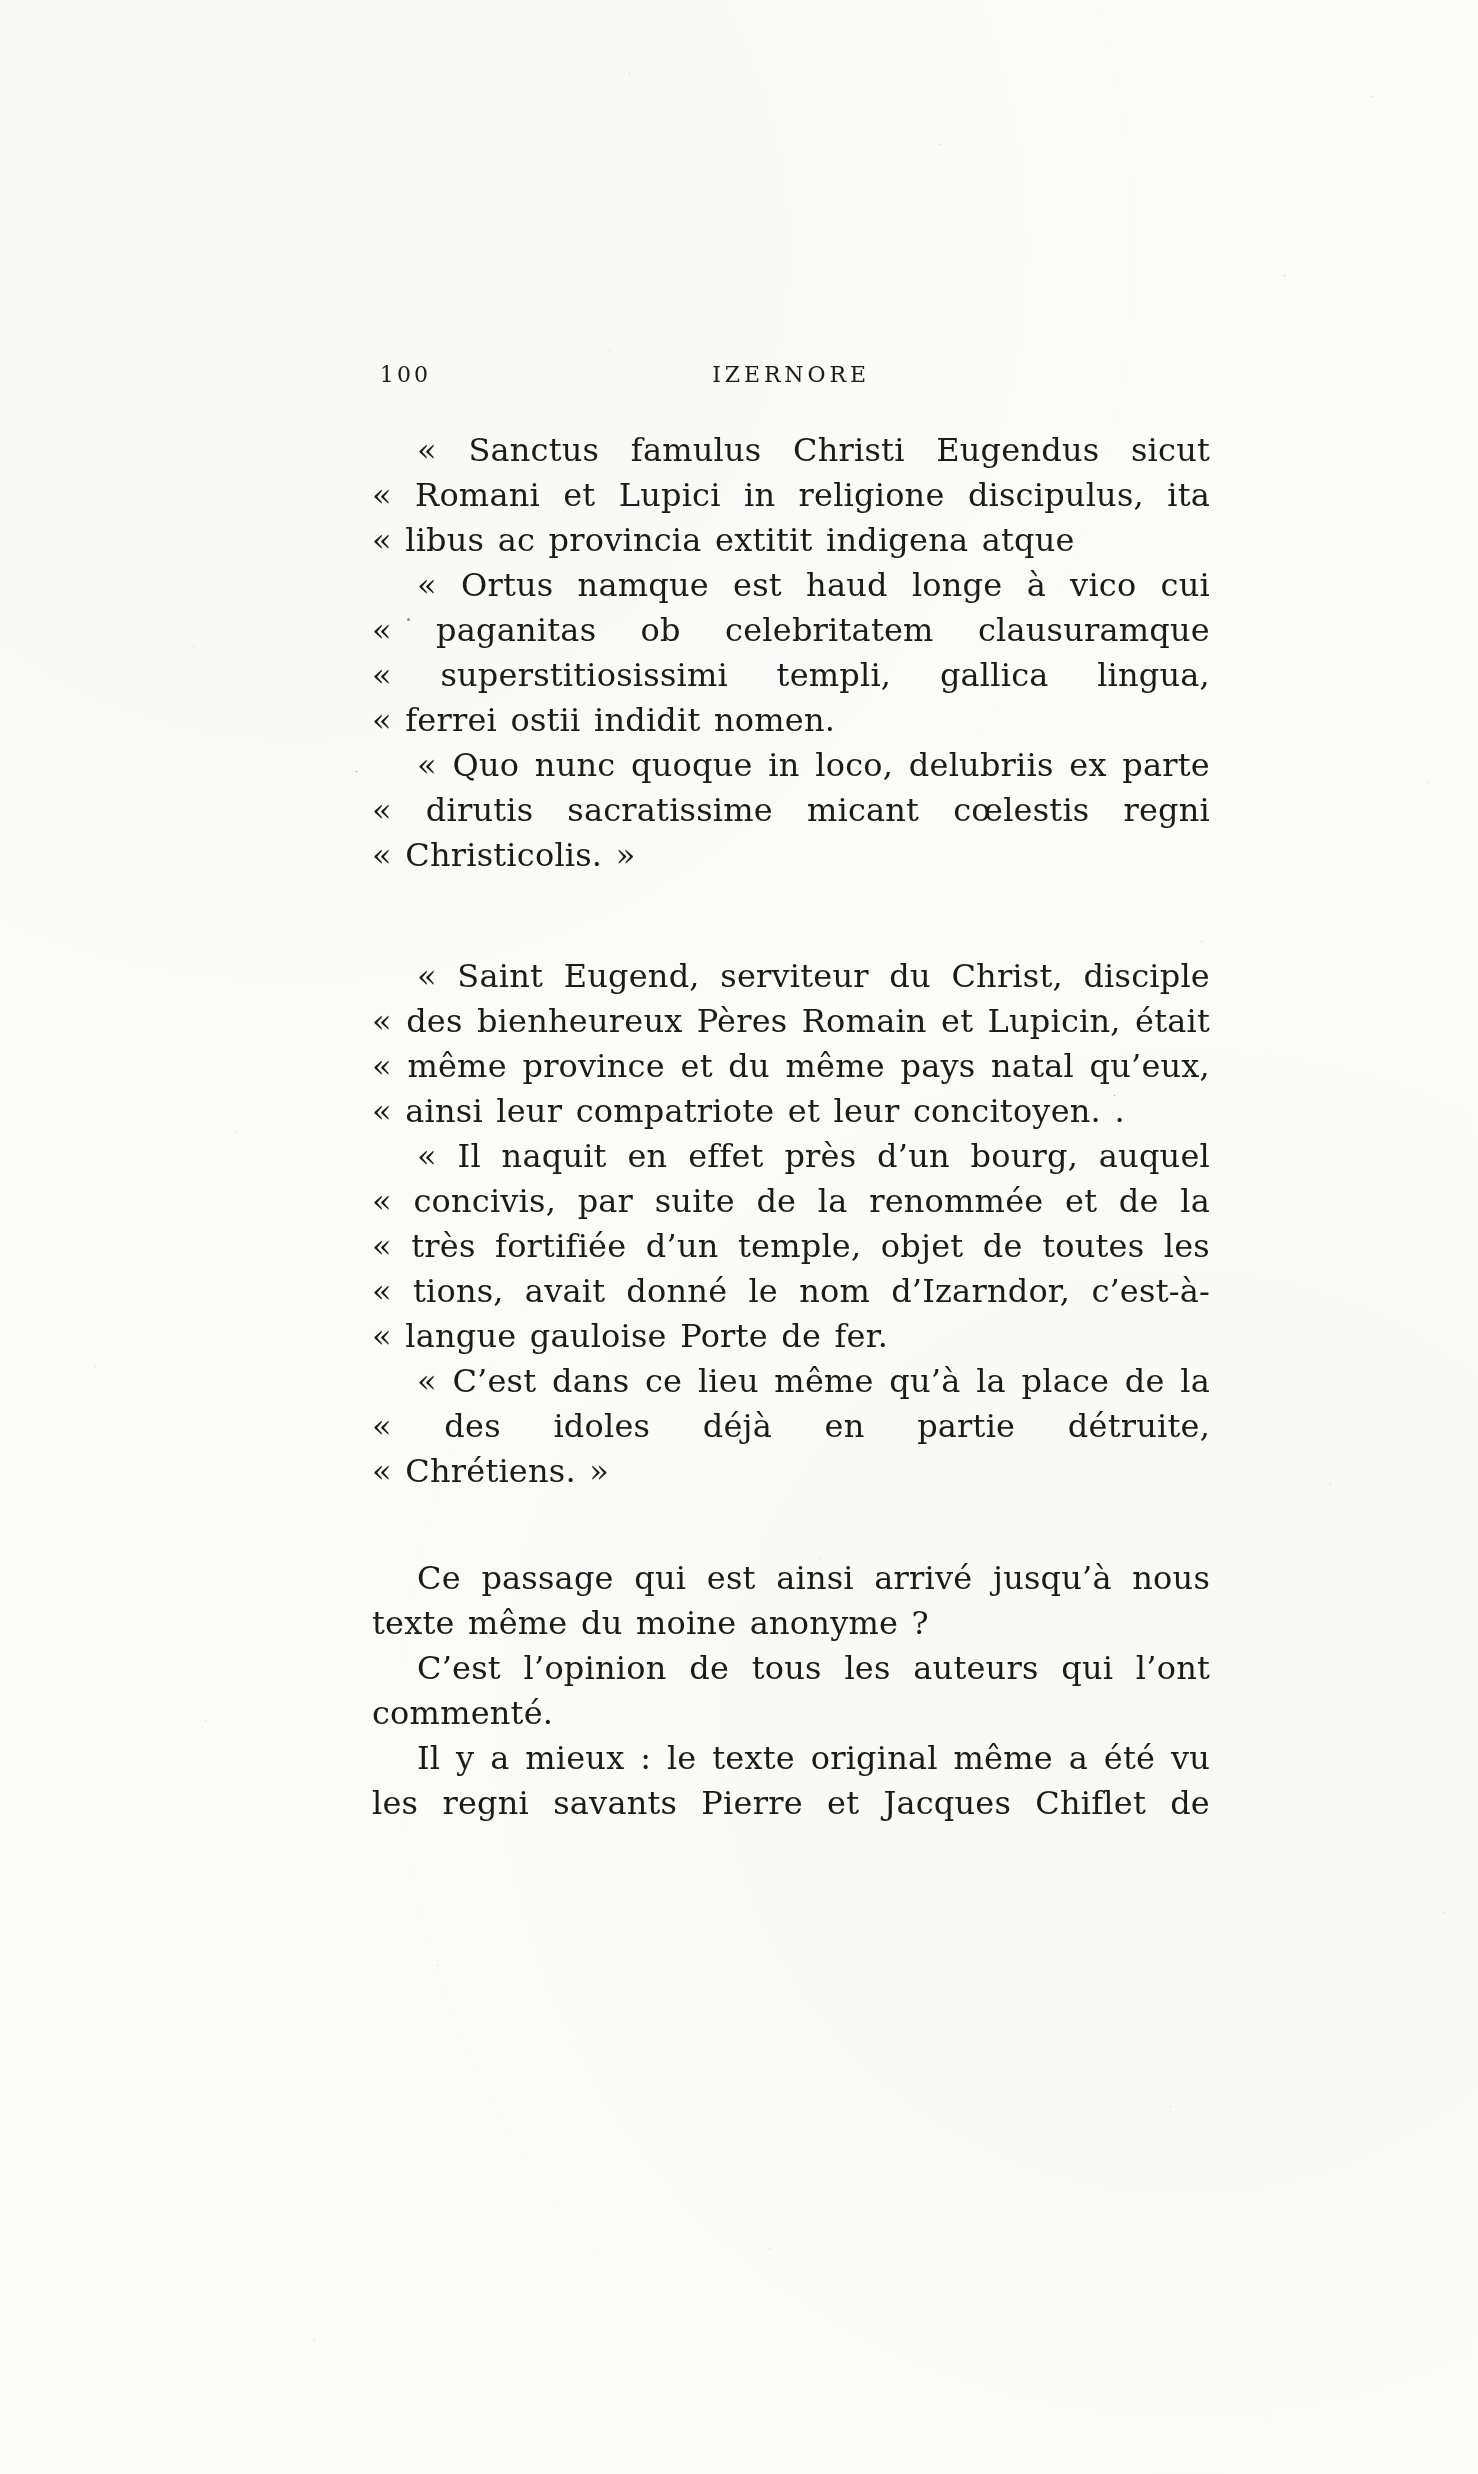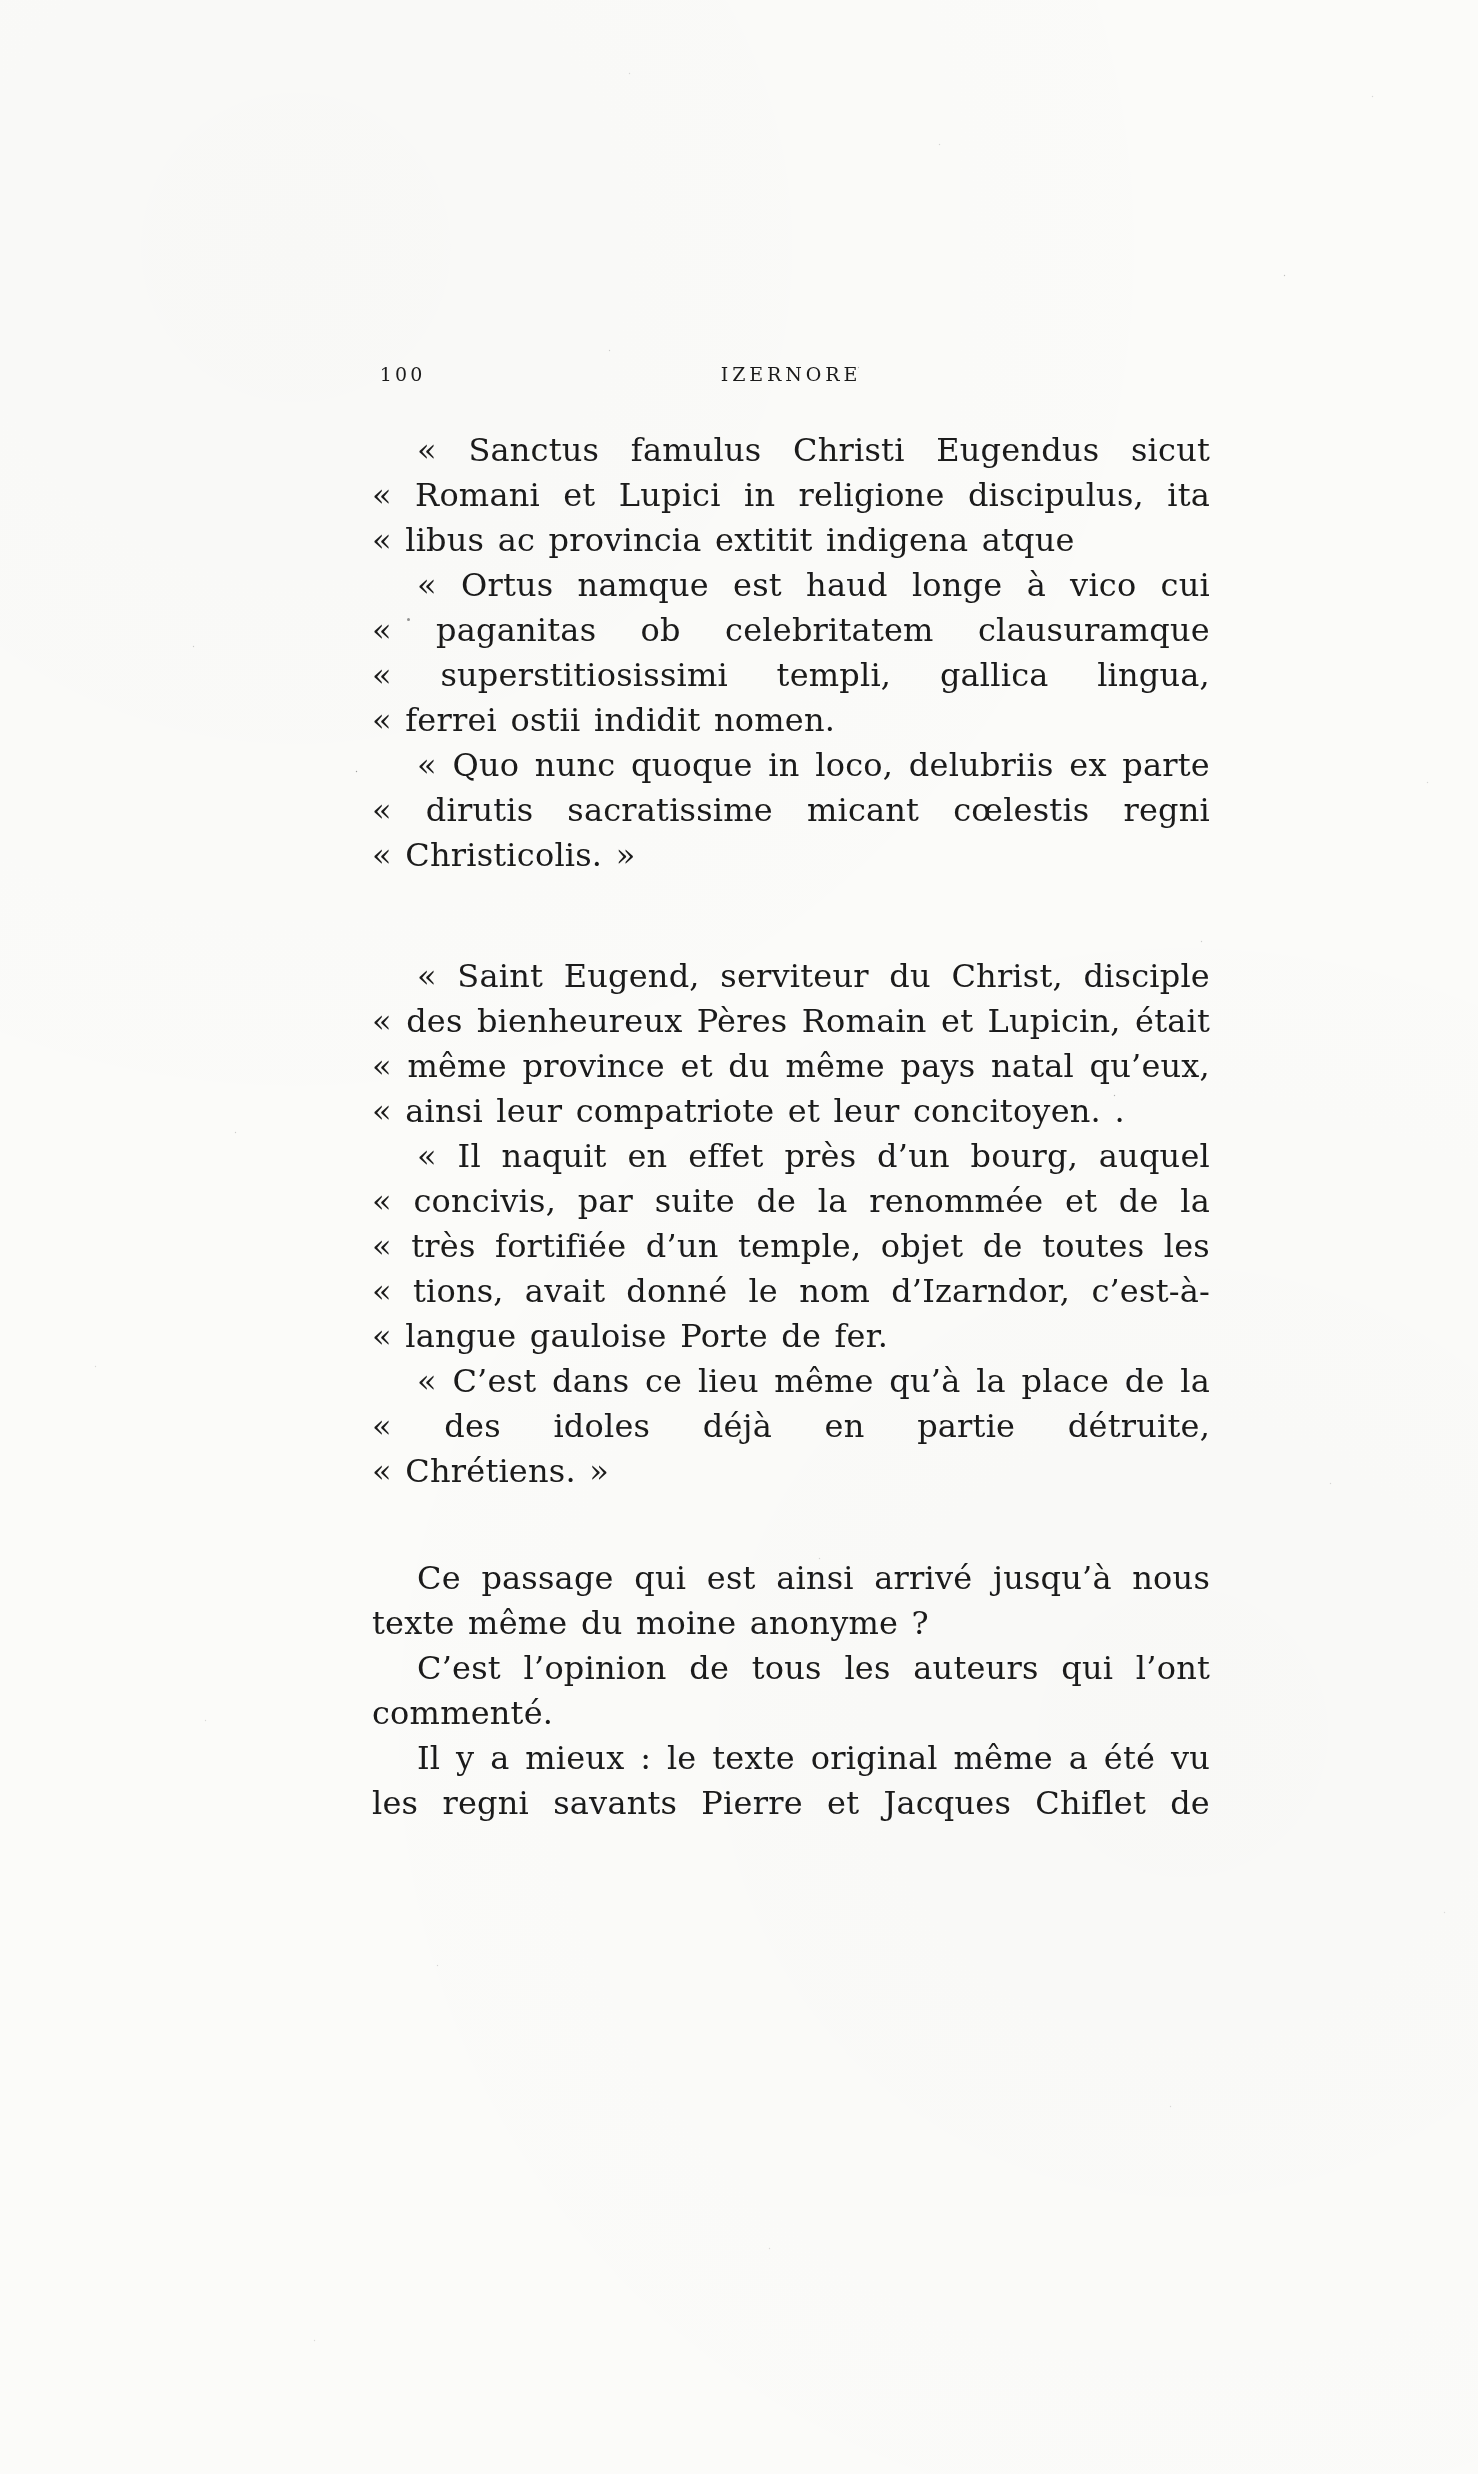--- a/index.html
+++ b/index.html
@@ -26,21 +26,21 @@
   .textcol {
     position: absolute;
     left: 372px;
     top: 355px;
     width: 838px;
   }
   .header {
     position: relative;
     height: 39px;
     line-height: 39px;
-    font-size: 19px;
+    font-size: 22px;
   }
   .pagenum {
     position: absolute;
     left: 7.8px;
     top: 0;
     letter-spacing: 3.1px;
   }
   .running-title {
     display: block;
     text-align: center;

